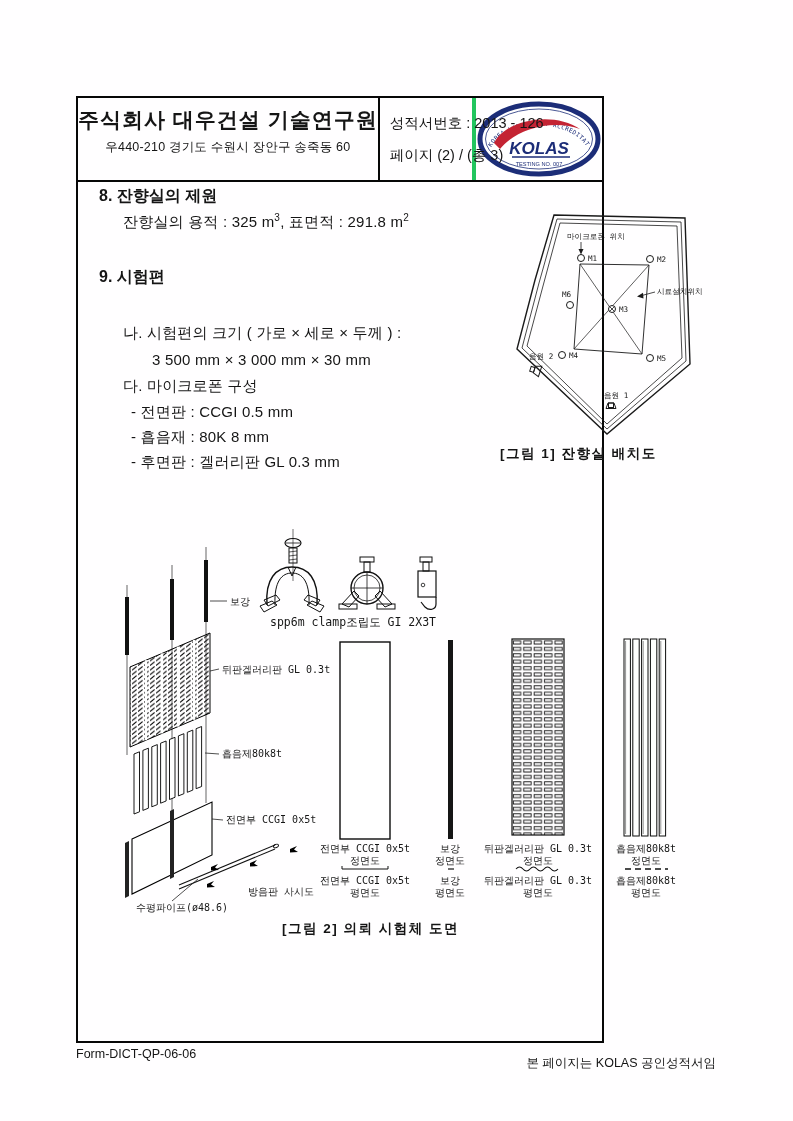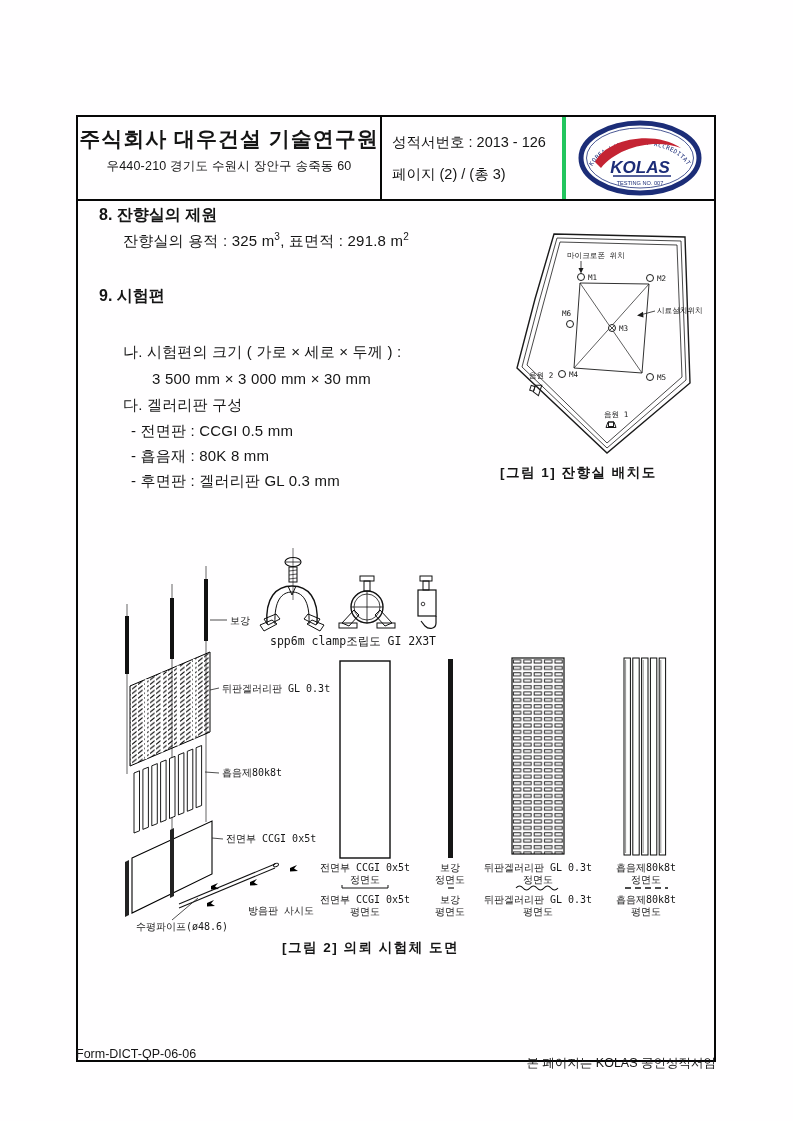--- a/index.html
+++ b/index.html
@@ -1,20 +1,20 @@
 <!DOCTYPE html>
 <html><head>
 <meta charset="utf-8">
 <style>
   * { box-sizing: border-box; }
   html,body { margin:0; padding:0; background:#ffffff; }
   .page { position:relative; width:793px; height:1121px; background:#fffeff;
           font-family:"Liberation Sans","DejaVu Sans",sans-serif; color:#151515; overflow:hidden; }
   .abs { position:absolute; }
-  .bbox { position:absolute; left:76px; top:96px; width:640px; height:947px; border:2px solid #070707;margin-top:19px; }
+  .bbox { position:absolute; left:76px; top:96px; width:528px; height:947px; border:2px solid #070707; }
   
   .hdr { position:absolute; left:0; top:0; width:100%; height:84px; border-bottom:2px solid #070707; display:flex; }
   .hdr-left { width:304px; border-right:2px solid #070707; text-align:center; }
   .hdr-mid { width:184px; border-right:4px solid #22c55e; position:relative; }
   .hdr-right { flex:1; display:flex; align-items:center; justify-content:center; }
   .company { font-size:21px; font-weight:bold; letter-spacing:1px; margin-top:8px; white-space:nowrap; }
   .addr { font-size:12.5px; margin-top:5px; letter-spacing:0.2px; }
   .tel  { font-size:12.5px; margin-top:2px; }
   .hmid-line { position:absolute; left:10px; font-size:14.5px; white-space:nowrap; }
   
@@ -58,21 +58,21 @@
         </svg>
       </div>
     </div>
 
     <div class="abs sec-title" style="left:21px;top:88px">8. 잔향실의 제원</div>
     <div class="abs bodyline" style="left:45px;top:114px"><span>잔향실의 용적 : 325 m</span><sup>3</sup><span>,  표면적 : 291.8 m</span><sup>2</sup></div>
 
     <div class="abs sec-title" style="left:21px;top:169px">9. 시험편</div>
     <div class="abs bodyline" style="left:45px;top:226px">나. 시험편의 크기 ( 가로 × 세로 × 두께 ) :</div>
     <div class="abs bodyline" style="left:74px;top:253px">3 500 mm × 3 000 mm ×  30 mm</div>
-    <div class="abs bodyline" style="left:45px;top:279px">다. 겔러리판 구성</div>
+    <div class="abs bodyline" style="left:45px;top:279px">다. 마이크로폰 구성</div>
     <div class="abs bodyline" style="left:53px;top:305px">- 전면판 : CCGI 0.5 mm</div>
     <div class="abs bodyline" style="left:53px;top:330px">- 흡음재 : 80K 8 mm</div>
     <div class="abs bodyline" style="left:53px;top:355px">- 후면판 : 겔러리판 GL 0.3 mm</div>
 
     <svg class="abs" style="left:422px;top:102px" width="220" height="248" viewBox="0 0 220 248">
       <g fill="none" stroke="#1a1a1a">
         <polygon points="54,15 185,18 190,164 107,234 17,149 35,80" stroke-width="1.4"></polygon>
         <polygon points="57,19 181,22 186,161 107,229 22,148 39,83" stroke-width="0.8"></polygon>
         <polygon points="60,23 177,26 182,158 107,224 27,146 43,86" stroke-width="0.8"></polygon>
 

